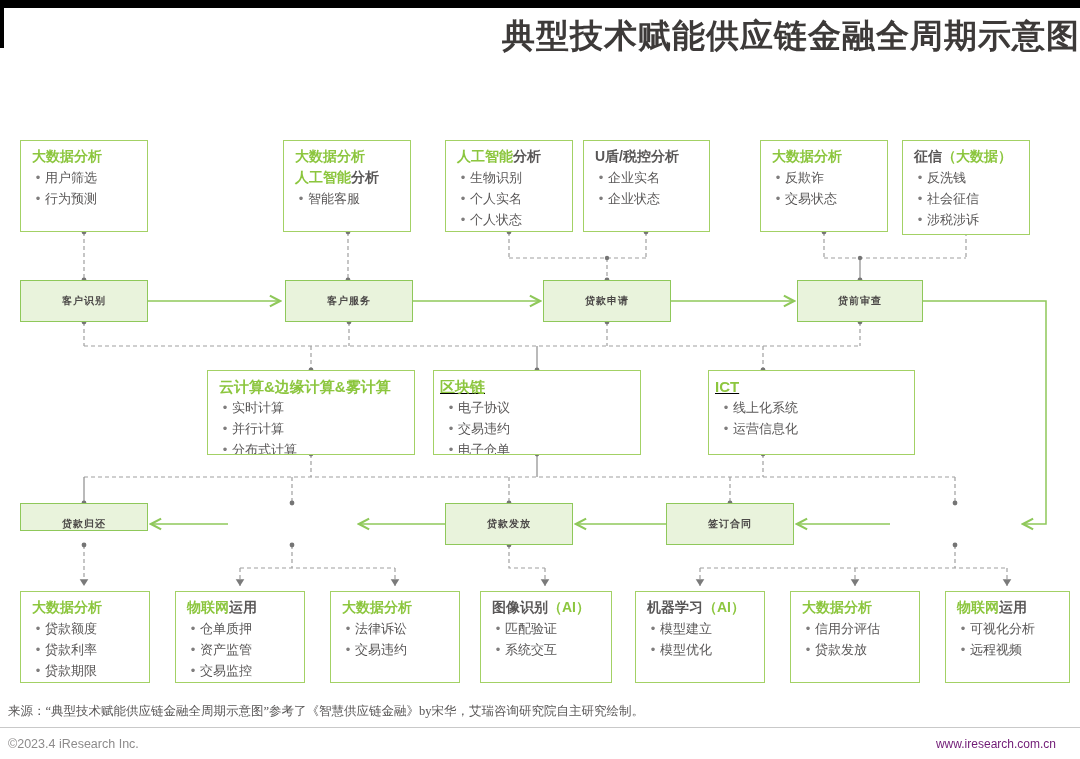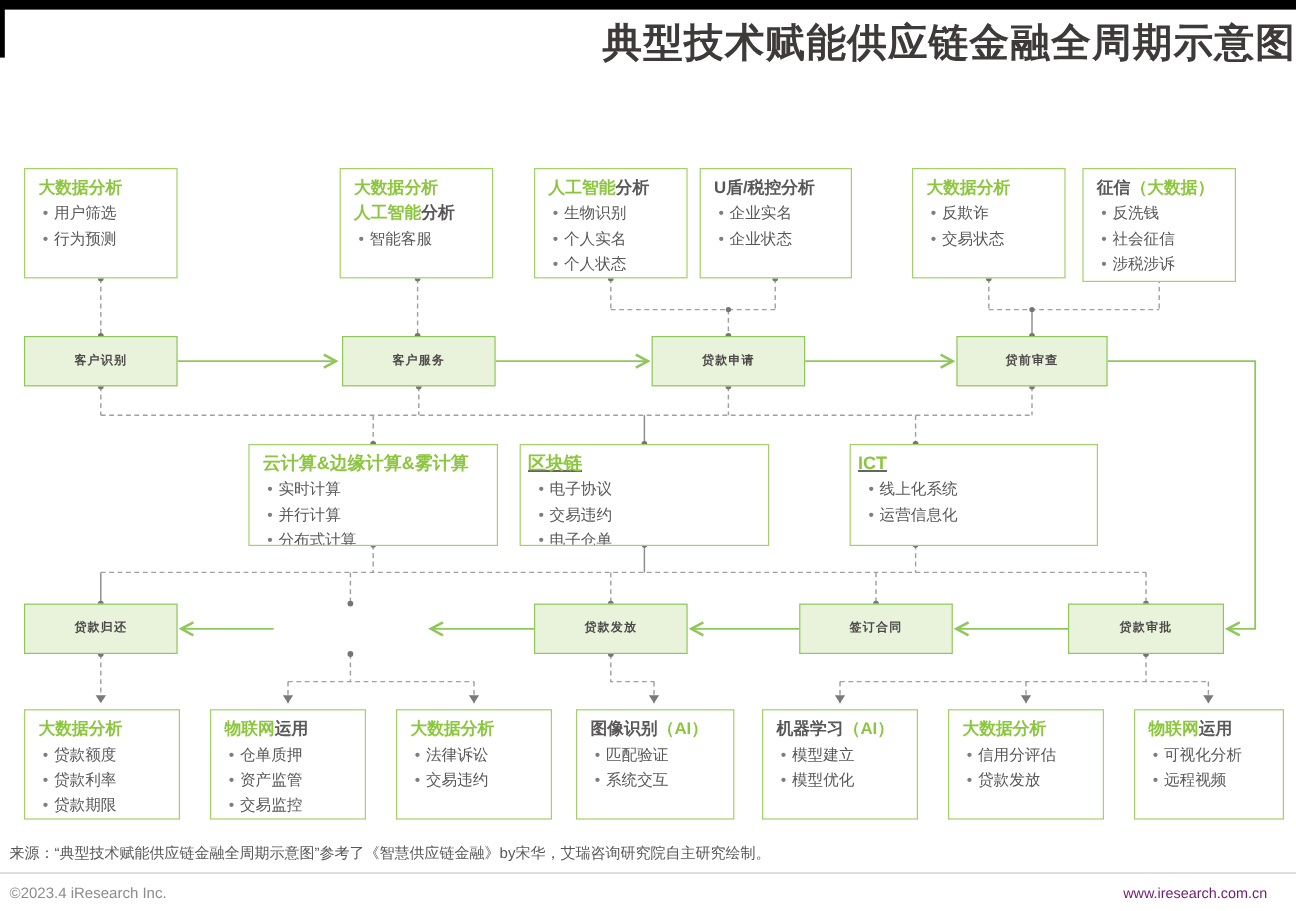--- a/index.html
+++ b/index.html
@@ -22,21 +22,21 @@
   .box .bt{font-size:14px;font-weight:bold;line-height:21px;padding-left:5px;white-space:nowrap;}
   .box .bt.center{text-align:left;padding-left:0;text-decoration:underline;}
   .tg{color:var(--green);}
   .tx{color:var(--gray);}
   .item{display:flex;font-size:13px;color:var(--gray);line-height:21px;}
   .item .bu{width:14px;text-align:center;color:#7f7d7d;flex:0 0 14px;padding-left:4px;}
   .item .it-text{flex:1;}
   .fbox{position:absolute;background:var(--flow-fill);border:1px solid var(--flow-border);
     z-index:2;box-sizing:border-box;text-align:center;font-size:10px;font-weight:bold;
     color:#4c4948;line-height:40px;letter-spacing:1px;}
-  .src-line{position:absolute;left:8px;top:703px;font-size:12.5px;color:#595757;z-index:2;}
+  .src-line{position:absolute;left:8px;top:703px;font-size:12.5px;color:#595757;z-index:2;font-family:Liberation Serif, serif;}
   .divider{position:absolute;left:0;top:727px;width:1080px;height:1px;background:#c9c9c9;z-index:2;}
   .copyright{position:absolute;left:8px;top:737px;font-size:12.5px;color:#8d8b8b;z-index:2;}
   .website{position:absolute;right:24px;top:737px;font-size:12px;color:#701a75;z-index:2;}
 </style>
 </head>
 <body>
 
 <div id="canvas">
 
   <div class="frame" style="left:0;top:0;width:1080px;height:8px;"></div>
@@ -248,24 +248,23 @@
     <div class="item">
         <span class="bu">•</span>
         <span class="it-text">线上化系统</span>
       </div>
     <div class="item">
         <span class="bu">•</span>
         <span class="it-text">运营信息化</span>
       </div>
   </div>
 
-  <div class="fbox" style="left:20px;top:503px;width:128px;height:42px;">贷款归还</div>
+  <div class="fbox" style="left:20px;top:503px;width:128px;height:28px;">贷款归还</div>
   <div class="fbox" style="left:445px;top:503px;width:128px;height:42px;">贷款发放</div>
   <div class="fbox" style="left:666px;top:503px;width:128px;height:42px;">签订合同</div>
-  <div class="fbox" style="left:890px;top:503px;width:130px;height:42px;">贷款审批</div>
 
   <div class="box" style="left:20px;top:591px;width:130px;height:92px;">
     <div class="bt"><span class="tg">大数据分析</span></div>
     <div class="item">
         <span class="bu">•</span>
         <span class="it-text">贷款额度</span>
       </div>
     <div class="item">
         <span class="bu">•</span>
         <span class="it-text">贷款利率</span>

